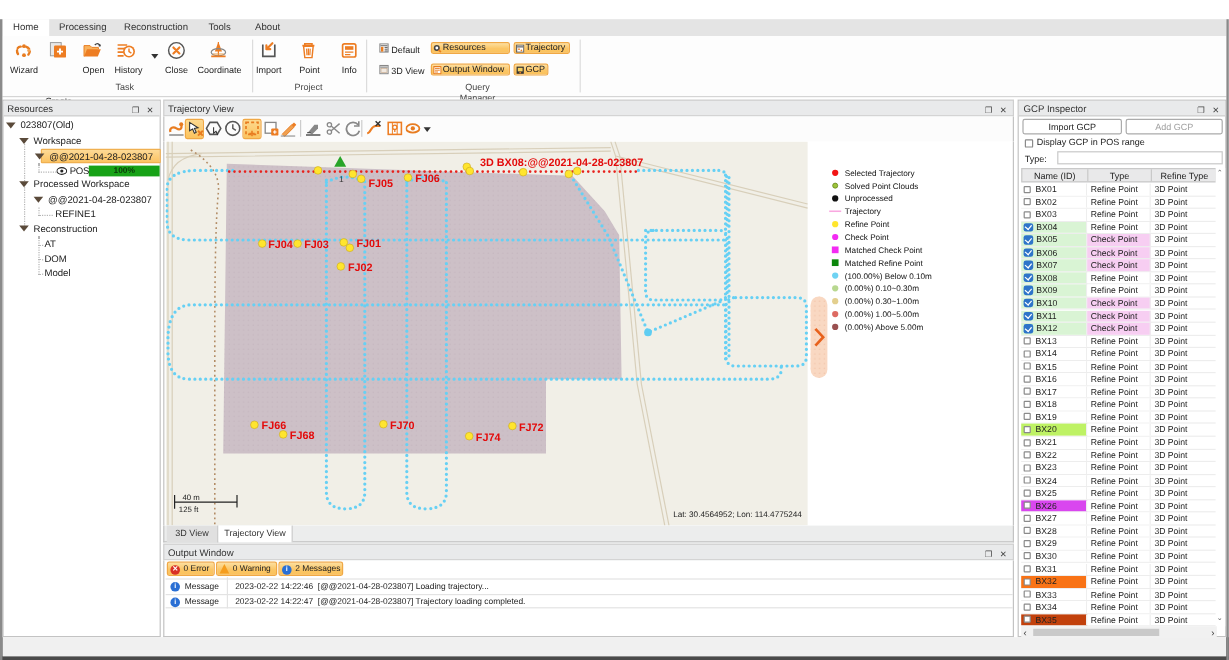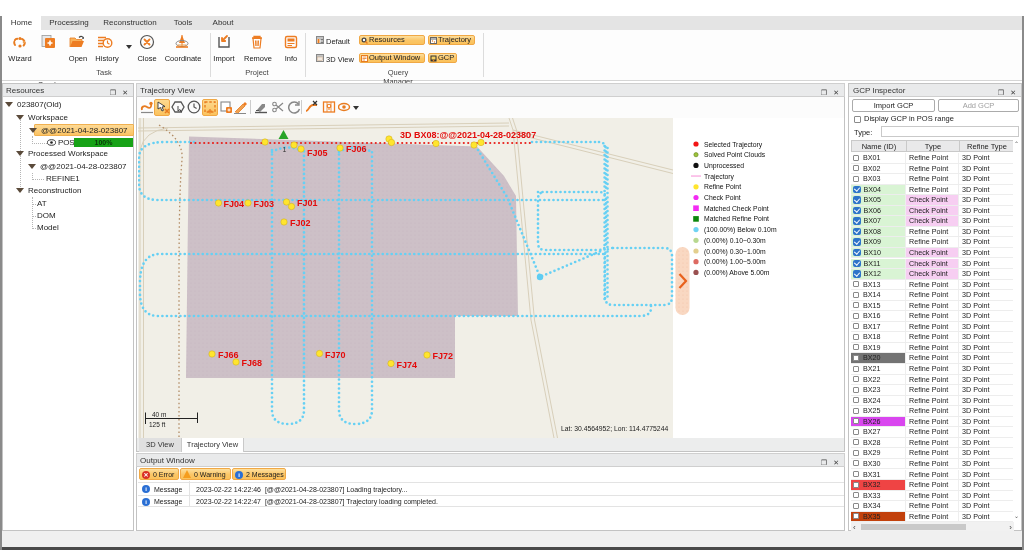--- a/index.html
+++ b/index.html
@@ -145,21 +145,21 @@
     <div class="rtext" style="left:2px;width:32px;">Wizard</div>
     <div class="rtext" style="left:31px;width:32px;margin-top:26px;">Create</div>
     <div class="rtext" style="left:60px;width:32px;">Open</div>
     <div class="rtext" style="left:88px;width:34px;">History</div>
     <div class="rtext" style="left:129px;width:32px;">Close</div>
     <div class="rtext" style="left:156px;width:50px;">Coordinate</div>
     <div class="rlabel" style="left:80px;width:44px;">Task</div>
     <div class="rsep" style="left:208px;"></div>
 
     <div class="rtext" style="left:206px;width:32px;">Import</div>
-    <div class="rtext" style="left:238px;width:36px;">Remove</div>
+    <div class="rtext" style="left:238px;width:36px;">Point</div>
     <div class="rtext" style="left:278px;width:22px;">Info</div>
     <div class="rlabel" style="left:233px;width:44px;">Project</div>
     <div class="rsep" style="left:303px;"></div>
 
     <polygon class="abs" style="left:124px;top:15px;width:0;height:0;border-left:3.5px solid transparent;border-right:3.5px solid transparent;border-top:4.5px solid #333;"></polygon>
     <svg class="ricon" style="left:314px;top:6px;width:8px;height:8px;" viewBox="0 0 8 8">
         <rect x="0.5" y="0.5" width="7" height="7" fill="#fff" stroke="#888"></rect>
         <path d="M1,2 L7,2" stroke="#888"></path>
         <rect x="1.5" y="3" width="2" height="4" fill="#e87c20"></rect>
         <path d="M4.5,3.5 L7,3.5 M4.5,5 L7,5 M4.5,6.5 L7,6.5" stroke="#555" stroke-width="0.8"></path>
@@ -561,21 +561,21 @@
           <div class="gc gc1" style="background:#fff;"><span class="cbu"></span>BX18</div>
           <div class="gc gc2" style="background:#fff;">Refine Point</div>
           <div class="gc gc3">3D Point</div>
         </div>
       <div class="grow" style="top:202.90px;">
           <div class="gc gc1" style="background:#fff;"><span class="cbu"></span>BX19</div>
           <div class="gc gc2" style="background:#fff;">Refine Point</div>
           <div class="gc gc3">3D Point</div>
         </div>
       <div class="grow" style="top:213.45px;">
-          <div class="gc gc1" style="background:#737373;"><span class="cbu"></span>BX20</div>
+          <div class="gc gc1" style="background:#bef264;"><span class="cbu"></span>BX20</div>
           <div class="gc gc2" style="background:#fff;">Refine Point</div>
           <div class="gc gc3">3D Point</div>
         </div>
       <div class="grow" style="top:224.00px;">
           <div class="gc gc1" style="background:#fff;"><span class="cbu"></span>BX21</div>
           <div class="gc gc2" style="background:#fff;">Refine Point</div>
           <div class="gc gc3">3D Point</div>
         </div>
       <div class="grow" style="top:234.55px;">
           <div class="gc gc1" style="background:#fff;"><span class="cbu"></span>BX22</div>
@@ -621,21 +621,21 @@
           <div class="gc gc1" style="background:#fff;"><span class="cbu"></span>BX30</div>
           <div class="gc gc2" style="background:#fff;">Refine Point</div>
           <div class="gc gc3">3D Point</div>
         </div>
       <div class="grow" style="top:329.50px;">
           <div class="gc gc1" style="background:#fff;"><span class="cbu"></span>BX31</div>
           <div class="gc gc2" style="background:#fff;">Refine Point</div>
           <div class="gc gc3">3D Point</div>
         </div>
       <div class="grow" style="top:340.05px;">
-          <div class="gc gc1" style="background:#ef4444;"><span class="cbu"></span>BX32</div>
+          <div class="gc gc1" style="background:#f97316;"><span class="cbu"></span>BX32</div>
           <div class="gc gc2" style="background:#fff;">Refine Point</div>
           <div class="gc gc3">3D Point</div>
         </div>
       <div class="grow" style="top:350.60px;">
           <div class="gc gc1" style="background:#fff;"><span class="cbu"></span>BX33</div>
           <div class="gc gc2" style="background:#fff;">Refine Point</div>
           <div class="gc gc3">3D Point</div>
         </div>
       <div class="grow" style="top:361.15px;">
           <div class="gc gc1" style="background:#fff;"><span class="cbu"></span>BX34</div>

